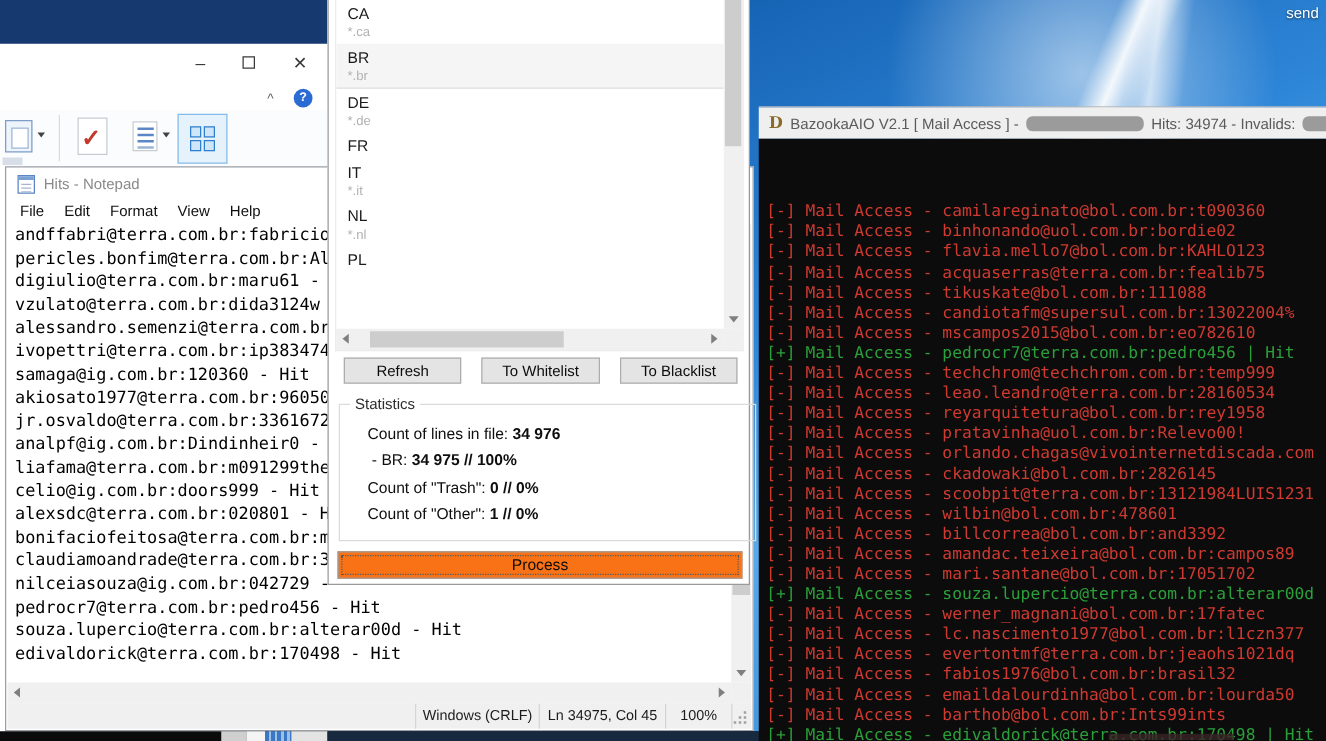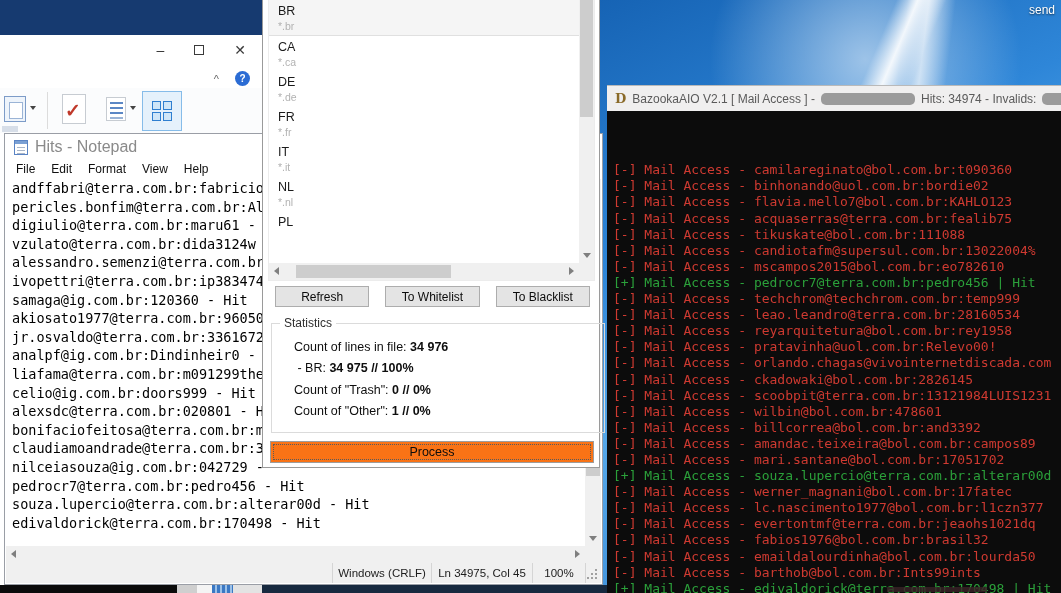--- a/index.html
+++ b/index.html
@@ -37,21 +37,21 @@
   .icon-list::before { content:""; position:absolute; left:3px; top:4px; width:13px; height:2px; background:#5b87c5; box-shadow:0 5px 0 #5b87c5, 0 10px 0 #5b87c5, 0 15px 0 #9bb4d6; }
   .icon-list-caret { position:absolute; left:130px; top:18px; }
   .icon-grid-box { position:absolute; left:142px; top:3px; width:40px; height:40px; background:#e5f1fb; border:1px solid #86bce9; }
   .icon-grid { position:absolute; left:9px; top:9px; width:20px; height:20px; display:grid; grid-template-columns:1fr 1fr; grid-template-rows:1fr 1fr; gap:2px; }
   .icon-grid div { background:#cfe6f8; border:1px solid #2f7fd0; }
   .icon-partial { position:absolute; left:2px; top:38px; width:16px; height:6px; background:#d7dee8; }
 
   
   .notepad { position:absolute; left:4px; top:133px; width:599px; height:452px; background:#fff; border:1px solid #9a9ea6; z-index:2; }
   .np-titlebar { height:26px; display:flex; align-items:center; gap:7px; padding-left:9px; }
-  .np-title { font-size:16px; color:#8a8a8a; }
+  .np-title { font-size:12px; color:#8a8a8a; }
   .np-icon { position:relative; width:14px; height:15px; border:1px solid #5a84c4; background:#fff; }
   .np-icon::before { content:""; position:absolute; left:0; top:0; right:0; height:3px; background:#7aa0d4; }
   .np-icon::after { content:""; position:absolute; left:2px; top:6px; width:8px; height:1px; background:#a9b6c9; box-shadow:0 3px 0 #a9b6c9, 0 6px 0 #a9b6c9; }
   .np-menubar { height:19px; display:flex; font-size:12px; color:#101010; padding-left:3px; }
   .np-menu { padding:2px 8px; }
   .np-text { position:absolute; top:45px; left:7px; right:18px; bottom:39px; overflow:hidden;
     font-family:"DejaVu Sans Mono", monospace; font-size:13.5px; line-height:18.6px; color:#000; white-space:pre; }
   .np-vscroll { position:absolute; top:45px; right:1px; bottom:38px; width:16px; background:#f0f0f0; }
   .np-vthumb { position:absolute; left:1px; right:1px; bottom:70px; height:58px; background:#cdcdcd; }
   .np-hscroll { position:absolute; left:1px; right:17px; bottom:21px; height:17px; background:#f0f0f0; }
@@ -190,35 +190,34 @@
       <div class="cell c1">Windows (CRLF)</div>
       <div class="cell c2">Ln 34975, Col 45</div>
       <div class="cell c3">100%</div>
       <div class="np-grip"></div>
     </div>
   </div>
 
   <div class="dialog">
     <div class="listbox">
       <div class="lb-items" id="lb-items">
+          <div class="lb-item">
+            <div class="lbl">CA</div>
+            <div class="sub">*.ca</div>
+          </div>
           <div class="lb-item selected">
             <div class="lbl">BR</div>
             <div class="sub">*.br</div>
           </div>
           <div class="lb-item">
-            <div class="lbl">CA</div>
-            <div class="sub">*.ca</div>
-          </div>
-          <div class="lb-item">
             <div class="lbl">DE</div>
             <div class="sub">*.de</div>
           </div>
           <div class="lb-item">
             <div class="lbl">FR</div>
-            <div class="sub">*.fr</div>
           </div>
           <div class="lb-item">
             <div class="lbl">IT</div>
             <div class="sub">*.it</div>
           </div>
           <div class="lb-item">
             <div class="lbl">NL</div>
             <div class="sub">*.nl</div>
           </div>
           <div class="lb-item">

